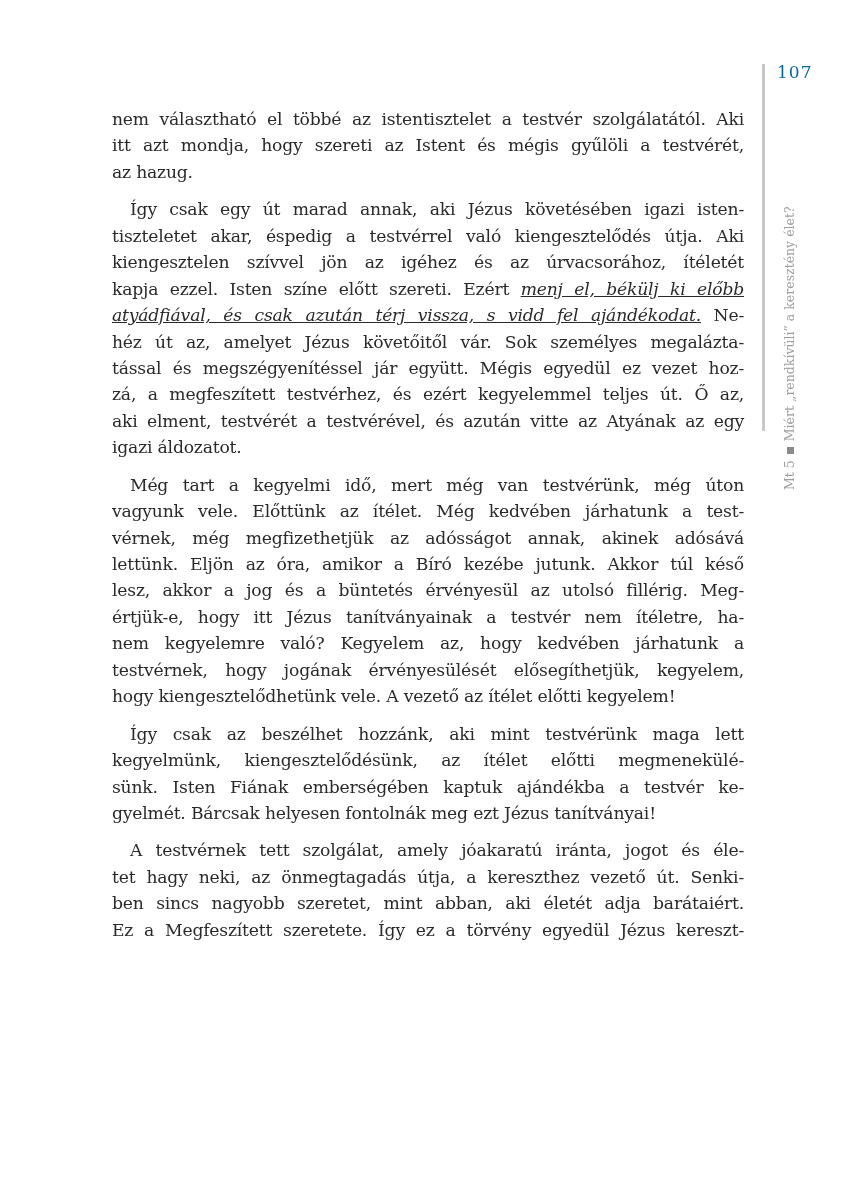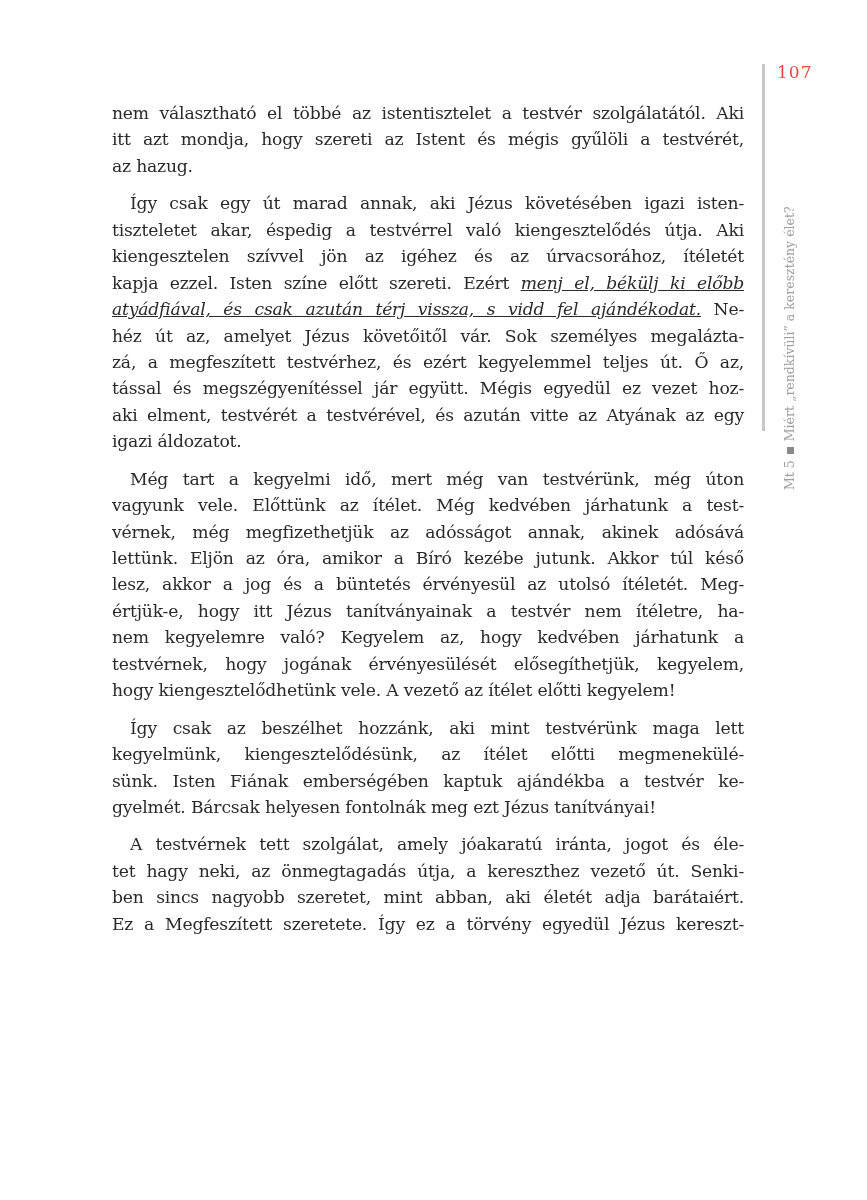--- a/index.html
+++ b/index.html
@@ -1,32 +1,32 @@
 <!DOCTYPE html>
 <html><head>
 <meta charset="utf-8">
 <style>
   html, body { margin: 0; padding: 0; }
   body {
     width: 867px; height: 1200px; background: #ffffff; position: relative; overflow: hidden;
     font-family: "DejaVu Serif", "Liberation Serif", serif; color: #2a2a2a;
   }
   .text-block {
-    position: absolute; left: 112px; top: 100px; width: 632px;
+    position: absolute; left: 112px; top: 106px; width: 632px;
     font-size: 17.2px; line-height: 26.45px; letter-spacing: -0.2px;
   }
   .line { display: block; white-space: nowrap; text-align: justify; text-align-last: justify; height: 26.45px; }
   .line.last { text-align-last: left; }
   .line.indent { padding-left: 18px; margin-top: 11px; }
   .it { font-style: italic; text-decoration: underline; }
   .margin-rule {
     position: absolute; left: 762px; top: 64px; width: 3px; height: 367px; background: #c8c8c8;
   }
   .page-number {
-    position: absolute; left: 777px; top: 62px; font-size: 17px; color: #ef4444; letter-spacing: 1px;
+    position: absolute; left: 777px; top: 62px; font-size: 17px; color: #0369a1; letter-spacing: 1px;
     font-family: "DejaVu Serif", serif;
   }
   .running-head {
     position: absolute; left: 782px; top: 490px; transform-origin: 0 0; transform: rotate(-90deg);
     white-space: nowrap; font-size: 12.5px; color: #a0a0a0; font-family: "DejaVu Serif", serif;
   }
   .running-head .sep { display: inline-block; width: 7px; height: 7px; background: #8a8a8a; margin: 0 6px; vertical-align: middle; }
 </style>
 </head>
 <body>
@@ -40,29 +40,29 @@
 <div class="text-block" id="text-block">
     <span class="line"><span>nem választható el többé az istentisztelet a testvér szolgálatától. Aki</span></span>
     <span class="line"><span>itt azt mondja, hogy szereti az Istent és mégis gyűlöli a testvérét,</span></span>
     <span class="line last"><span>az hazug.</span></span>
     <span class="line indent"><span>Így csak egy út marad annak, aki Jézus követésében igazi isten-</span></span>
     <span class="line"><span>tiszteletet akar, éspedig a testvérrel való kiengesztelődés útja. Aki</span></span>
     <span class="line"><span>kiengesztelen szívvel jön az igéhez és az úrvacsorához, ítéletét</span></span>
     <span class="line"><span>kapja ezzel. Isten színe előtt szereti. Ezért </span><span class="it">menj el, békülj ki előbb</span></span>
     <span class="line"><span class="it">atyádfiával, és csak azután térj vissza, s vidd fel ajándékodat.</span><span> Ne-</span></span>
     <span class="line"><span>héz út az, amelyet Jézus követőitől vár. Sok személyes megalázta-</span></span>
+    <span class="line"><span>tással és megszégyenítéssel jár együtt. Mégis egyedül ez vezet hoz-</span></span>
     <span class="line"><span>zá, a megfeszített testvérhez, és ezért kegyelemmel teljes út. Ő az,</span></span>
-    <span class="line"><span>tással és megszégyenítéssel jár együtt. Mégis egyedül ez vezet hoz-</span></span>
     <span class="line"><span>aki elment, testvérét a testvérével, és azután vitte az Atyának az egy</span></span>
     <span class="line last"><span>igazi áldozatot.</span></span>
     <span class="line indent"><span>Még tart a kegyelmi idő, mert még van testvérünk, még úton</span></span>
     <span class="line"><span>vagyunk vele. Előttünk az ítélet. Még kedvében járhatunk a test-</span></span>
     <span class="line"><span>vérnek, még megfizethetjük az adósságot annak, akinek adósává</span></span>
     <span class="line"><span>lettünk. Eljön az óra, amikor a Bíró kezébe jutunk. Akkor túl késő</span></span>
-    <span class="line"><span>lesz, akkor a jog és a büntetés érvényesül az utolsó ítéletét. Meg-</span></span>
+    <span class="line"><span>lesz, akkor a jog és a büntetés érvényesül az utolsó fillérig. Meg-</span></span>
     <span class="line"><span>értjük-e, hogy itt Jézus tanítványainak a testvér nem ítéletre, ha-</span></span>
     <span class="line"><span>nem kegyelemre való? Kegyelem az, hogy kedvében járhatunk a</span></span>
     <span class="line"><span>testvérnek, hogy jogának érvényesülését elősegíthetjük, kegyelem,</span></span>
     <span class="line last"><span>hogy kiengesztelődhetünk vele. A vezető az ítélet előtti kegyelem!</span></span>
     <span class="line indent"><span>Így csak az beszélhet hozzánk, aki mint testvérünk maga lett</span></span>
     <span class="line"><span>kegyelmünk, kiengesztelődésünk, az ítélet előtti megmenekülé-</span></span>
     <span class="line"><span>sünk. Isten Fiának emberségében kaptuk ajándékba a testvér ke-</span></span>
     <span class="line last"><span>gyelmét. Bárcsak helyesen fontolnák meg ezt Jézus tanítványai!</span></span>
     <span class="line indent"><span>A testvérnek tett szolgálat, amely jóakaratú iránta, jogot és éle-</span></span>
     <span class="line"><span>tet hagy neki, az önmegtagadás útja, a kereszthez vezető út. Senki-</span></span>

